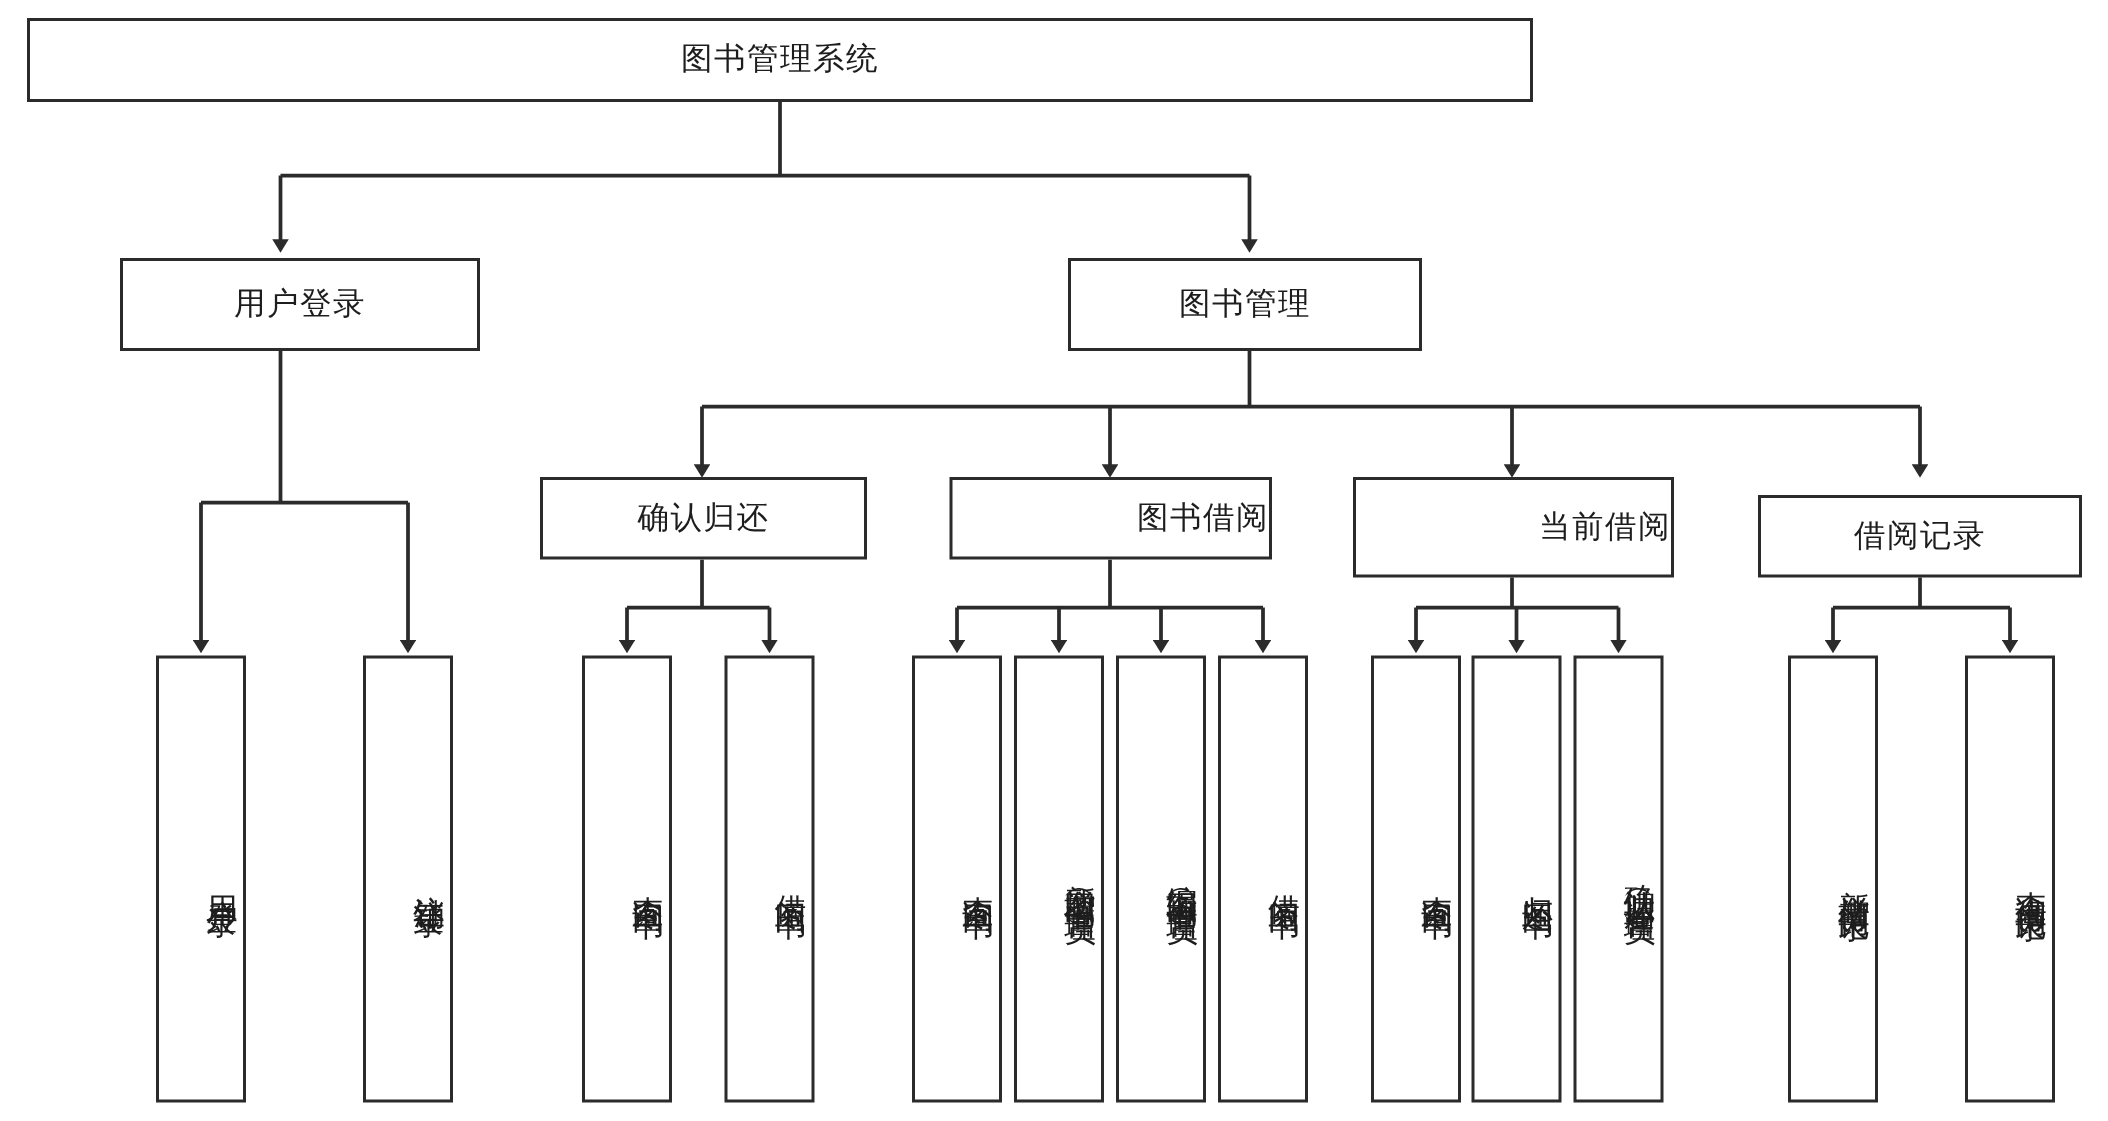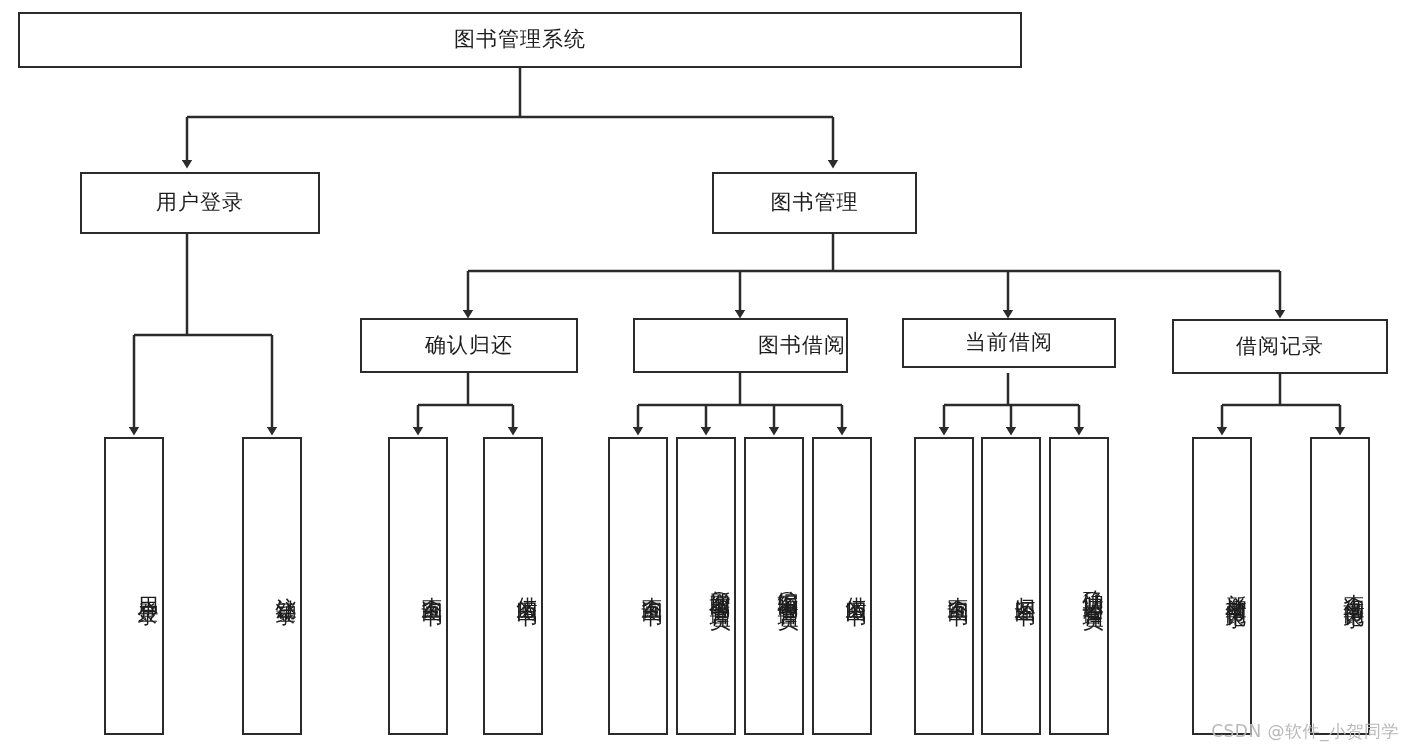--- a/index.html
+++ b/index.html
@@ -120,34 +120,34 @@
     </g>
   </svg>
 
   <div class="node h" style="left:18px; top:12px; width:1004px; height:56px;">
     <span>图书管理系统</span>
   </div>
 
   <div class="node h" style="left:80px; top:172px; width:240px; height:62px;">
     <span>用户登录</span>
   </div>
-  <div class="node h" style="left:712px; top:172px; width:205px; height:62px;">
+  <div class="node h" style="left:712px; top:172px; width:236px; height:62px;">
     <span>图书管理</span>
   </div>
 
   <div class="node h" style="left:360px; top:318px; width:218px; height:55px;">
     <span>确认归还</span>
   </div>
   <div class="node h" style="left:633px; top:318px; width:215px; height:55px;justify-content:flex-end;">
     <span>图书借阅</span>
   </div>
-  <div class="node h" style="left:902px; top:318px; width:214px; height:50px;">
+  <div class="node h" style="left:902px; top:318px; width:214px; height:67px;justify-content:flex-end;">
     <span>当前借阅</span>
   </div>
-  <div class="node h" style="left:1172px; top:319px; width:216px; height:55px;">
+  <div class="node h" style="left:1172px; top:330px; width:216px; height:55px;">
     <span>借阅记录</span>
   </div>
 
   <div class="node v" style="left:104px; top:437px; width:60px; height:298px;">
     <span class="vlabel">用户登录</span>
   </div>
   <div class="node v" style="left:242px; top:437px; width:60px; height:298px;">
     <span class="vlabel">注销登录</span>
   </div>
 
@@ -181,15 +181,14 @@
     <span class="vlabel">确认归还（管理员）</span>
   </div>
 
   <div class="node v" style="left:1192px; top:437px; width:60px; height:298px;">
     <span class="vlabel">新增借阅记录</span>
   </div>
   <div class="node v" style="left:1310px; top:437px; width:60px; height:298px;">
     <span class="vlabel">查询借阅记录</span>
   </div>
 
-  <div id="watermark">CSDN @软件_小贺同学</div>
 
 </div>
 
 </body></html>

